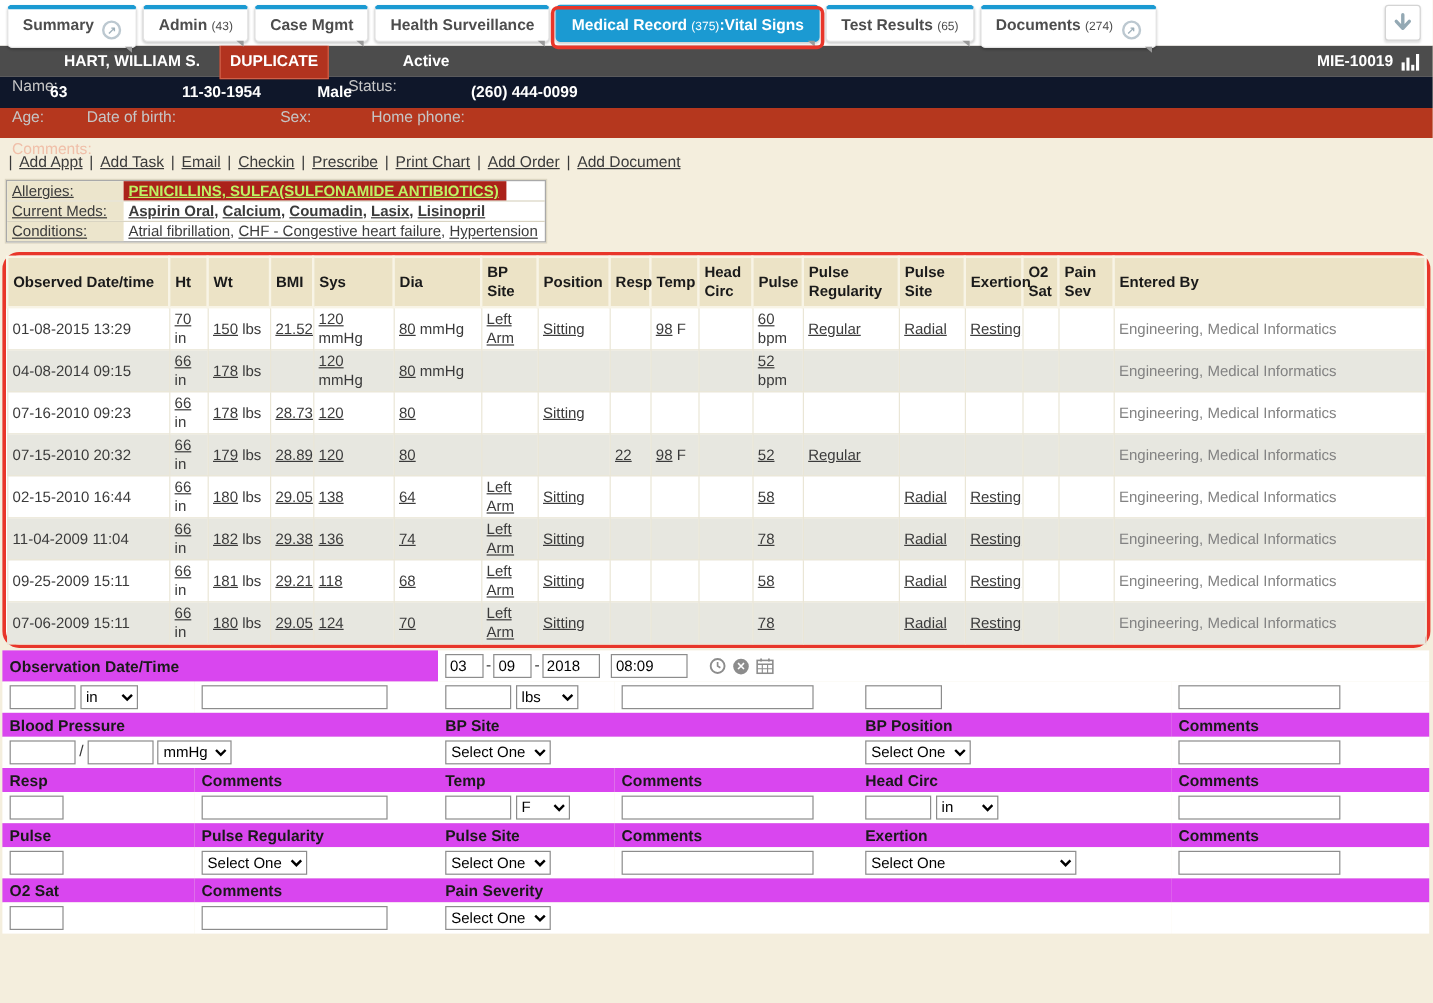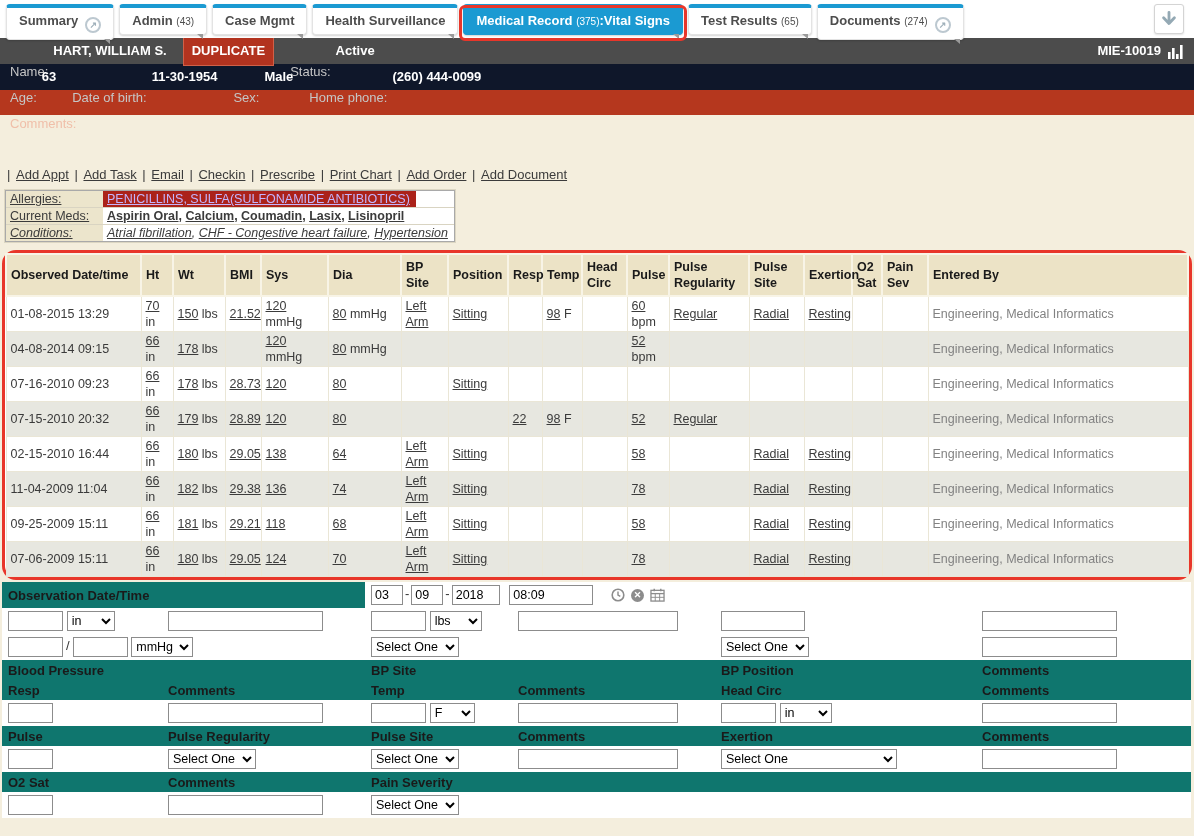--- a/index.html
+++ b/index.html
@@ -20,51 +20,51 @@
   .bar1 { background:#4c4c4c; }
   .bar2 { background:#0f172a; }
   .bar3 { background:#b5371e; height:25px; line-height:25px; }
   .blab { color:#c6c6c6; margin-right:5px;margin-top:42px; }
   .bar3 .blab { color:#f0bfa9; }
   .bval { color:#fff; font-weight:bold; margin-right:16px; }
   .badge { background:#b2331f; border:1px solid #d06048; color:#fff; font-weight:bold; padding:1px 8px; margin-right:16px; }
   .bar-right { margin-left:auto; display:flex; align-items:center; gap:6px; font-weight:bold; }
 
   
-  .content { padding:0 0 0 5px;margin-top:40px; }
+  .content { padding:0 0 0 5px; }
   .actions { padding:12px 0 6px 2px; font-size:13px; }
   .actions .lnk { margin:0 2px; }
   .lnk { color:#3b3b3b; text-decoration:underline; cursor:pointer; }
   .sumbox { display:inline-block; border:1px solid #a9a9a9; box-shadow:0 0 0 1px #dcd6c2; background:#fff; margin:2px 0 6px 0; font-size:12.5px; }
   .sumrow { display:flex; border-bottom:1px solid #d9d4c2; }
-  .sumrow:last-child { border-bottom:none;font-style:italic; }
+  .sumrow:last-child { border-bottom:none; }
   .sumlab { width:97px; background:#ece5cc; padding:1px 4px; flex:none; }
   .sumval { padding:1px 6px 1px 4px; }
   .allergy-val { background:#ab221a; color:#fff; font-weight:bold; }
-  .allergy-val .lnk { color:#c4b5fd; font-weight:normal; }
+  .allergy-val .lnk { color:#bef264; font-weight:bold; }
   .bold { font-weight:bold; }
   .listobs { padding:6px 0 8px 2px; }
 
   
   .red-box { margin:2px 2px 0 2px; border:3px solid #e8362a; border-radius:14px; background:#fff; }
   table.obs { width:100%; border-collapse:collapse; table-layout:fixed; font-size:12.5px; }
   table.obs th { background:#ece3c6; font-weight:bold; color:#1a1a1a; text-align:left; vertical-align:middle; padding:4px 4px; border:2px solid #f8f4e6; line-height:16px; }
   table.obs td { padding:1px 4px; border:1px solid #eae6d6; vertical-align:middle; line-height:16px; height:34px; color:#3a3a3a; }
   table.obs tbody tr:nth-child(even) td { background:#e7e7e0; }
   table.obs tbody tr:nth-child(odd) td { background:#fff; }
   .entered { color:#828282; }
 
   
   table.form { width:1189px; margin-left:2px; border-collapse:collapse; table-layout:fixed; margin-top:2px; }
   table.form td { padding:1px 6px; vertical-align:middle; }
-  td.flab { background:#0f766e; font-weight:bold; color:#1a1a1a; height:20px; font-size:13px; }
+  td.flab { background:#d946ef; font-weight:bold; color:#1a1a1a; height:20px; font-size:13px; }
   td.fin { background:#fff; height:26px; }
   input[type=text] { height:20px; border:1px solid #8c8c8c; background:#fff; font-family:"Liberation Sans",sans-serif; font-size:12.5px; padding:0 3px; vertical-align:middle; }
   select { height:20px; border:1px solid #8c8c8c; background:#fff; font-family:"Liberation Sans",sans-serif; font-size:12.5px; vertical-align:middle; }
-  .w32{width:32px} .w48{width:48px} .w55{width:55px} .w64{width:84px} .w135{width:135px} .w155{width:155px} .w160{width:160px} .w176{width:176px} .w88{width:88px} .w52{width:52px} .w62{width:62px} .w45{width:45px}
+  .w32{width:32px} .w48{width:48px} .w55{width:55px} .w64{width:64px} .w135{width:135px} .w155{width:155px} .w160{width:160px} .w176{width:176px} .w88{width:88px} .w52{width:52px} .w62{width:62px} .w45{width:45px}
   .dash { margin:0 2px; color:#333; }
   .slash { margin:0 3px; color:#333; }
   .dticons { display:inline-flex; align-items:center; gap:6px; margin-left:14px; vertical-align:middle; }
   .xicon { display:inline-block; width:13px; height:13px; border-radius:50%; background:#8c8c8c; color:#fff; font-size:9px; font-weight:bold; line-height:13px; text-align:center; cursor:pointer; }
   .submit-row { text-align:center; padding:14px 0 0 0; }
 </style>
 </head>
 <body>
 
 <div class="tabstrip">
@@ -395,30 +395,30 @@
   <tr>
     <td class="fin"><input type="text" class="w55" style=""> <select class="w48"><option>in</option></select></td>
     <td class="fin"><input type="text" class="w155" style=""></td>
     <td class="fin"><input type="text" class="w55" style=""> <select class="w52"><option>lbs</option></select></td>
     <td class="fin"><input type="text" class="w160" style=""></td>
     <td class="fin"><input type="text" class="w64" style=""></td>
     <td class="fin"><input type="text" class="w135" style=""></td>
   </tr>
 
   <tr>
+    <td class="flab" colspan="2">Blood Pressure</td>
+    <td class="flab" colspan="2">BP Site</td>
+    <td class="flab">BP Position</td>
+    <td class="flab">Comments</td>
+  </tr>
+  <tr>
     <td class="fin" colspan="2"><input type="text" class="w55" style=""><span class="slash">/</span><input type="text" class="w55" style=""> <select class="w62"><option>mmHg</option></select></td>
     <td class="fin" colspan="2"><select class="w88"><option>Select One</option></select></td>
     <td class="fin"><select class="w88"><option>Select One</option></select></td>
     <td class="fin"><input type="text" class="w135" style=""></td>
-  </tr>
-  <tr>
-    <td class="flab" colspan="2">Blood Pressure</td>
-    <td class="flab" colspan="2">BP Site</td>
-    <td class="flab">BP Position</td>
-    <td class="flab">Comments</td>
   </tr>
 
   <tr>
     <td class="flab">Resp</td>
     <td class="flab">Comments</td>
     <td class="flab">Temp</td>
     <td class="flab">Comments</td>
     <td class="flab">Head Circ</td>
     <td class="flab">Comments</td>
   </tr>

